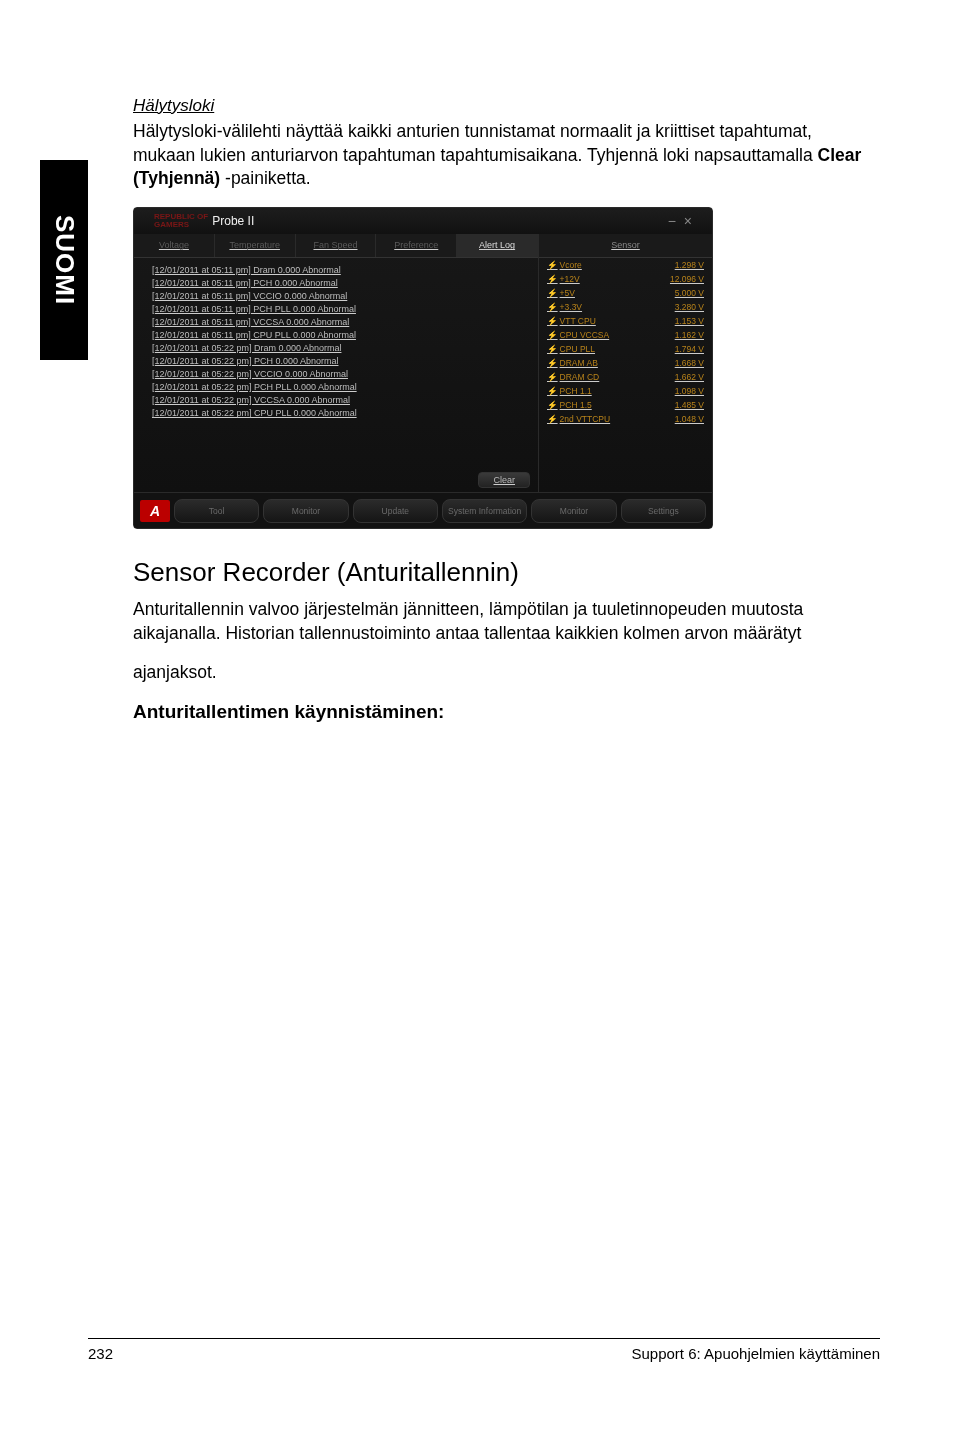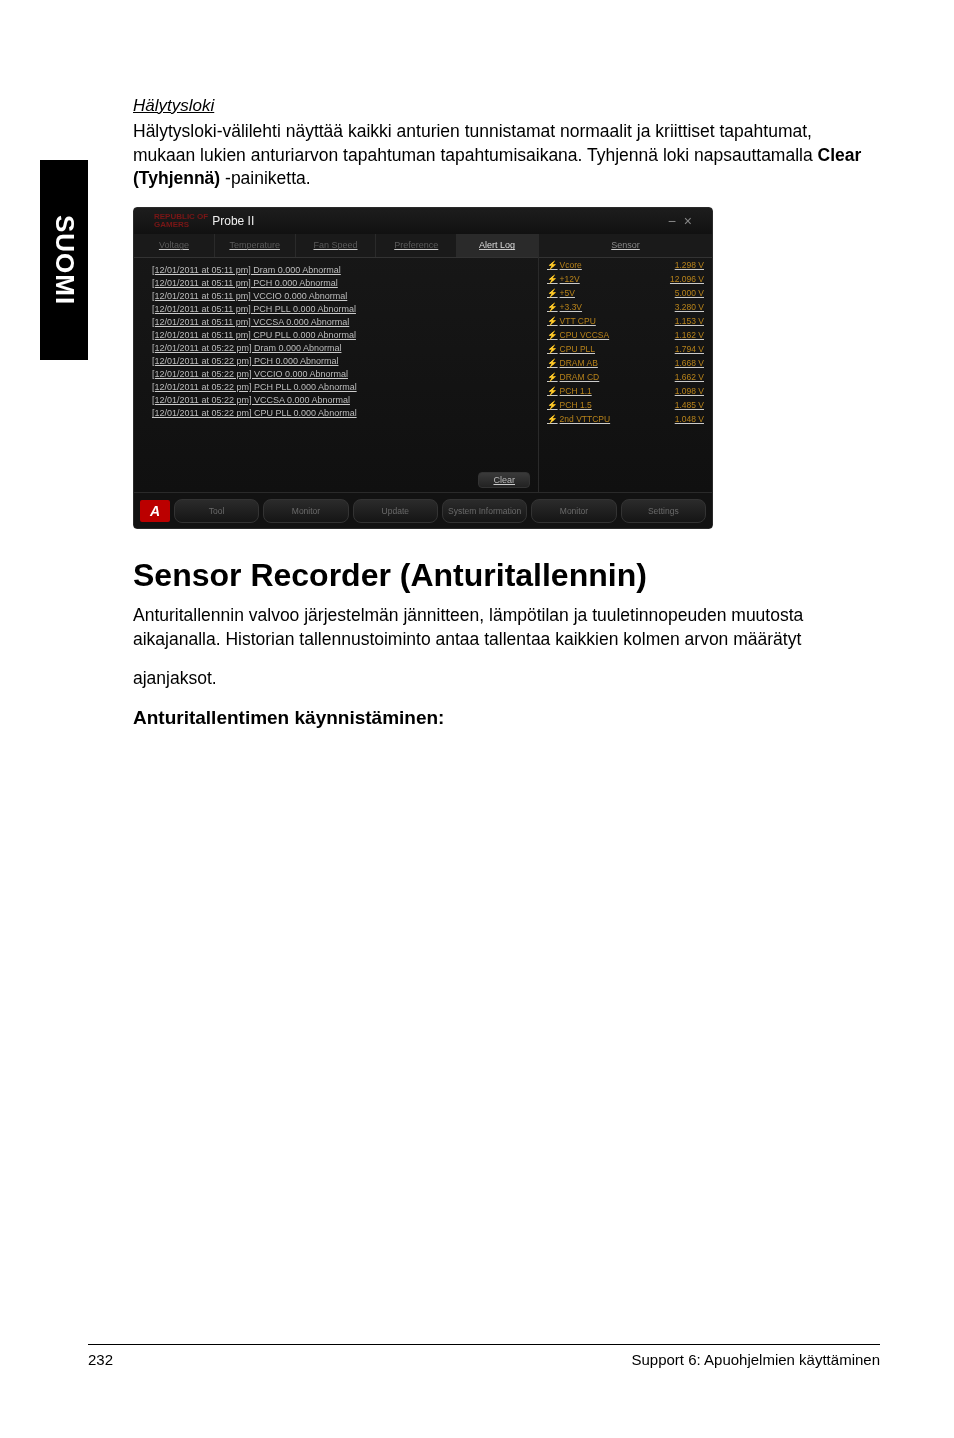--- a/index.html
+++ b/index.html
@@ -158,35 +158,35 @@
     background: linear-gradient(#2b2b2b, #151515);
     border: 1px solid #333;
     border-radius: 8px;
     color: #6a6a6a;
     font-size: 8.5px;
     display: flex; align-items: center; justify-content: center;
     text-align: center;
     line-height: 1.1;
   }
   h2.sensor-rec {
-    font-size: 32px;
-    font-weight: 700;
+    font-size: 26px;
+    font-weight: 400;
     margin-bottom: 10px;
   }
   h3.sub-h {
     font-size: 19px;
     font-weight: 700;
     margin-top: 12px;
     margin-bottom: 6px;
   }
   .footer {
     position: absolute;
     left: 88px;
     right: 74px;
-    bottom: 70px;
+    bottom: 76px;
     border-top: 1px solid #000;
     padding-top: 6px;
     display: flex;
     justify-content: space-between;
     font-size: 15px;
   }
 </style>
 </head>
 <body>
 

